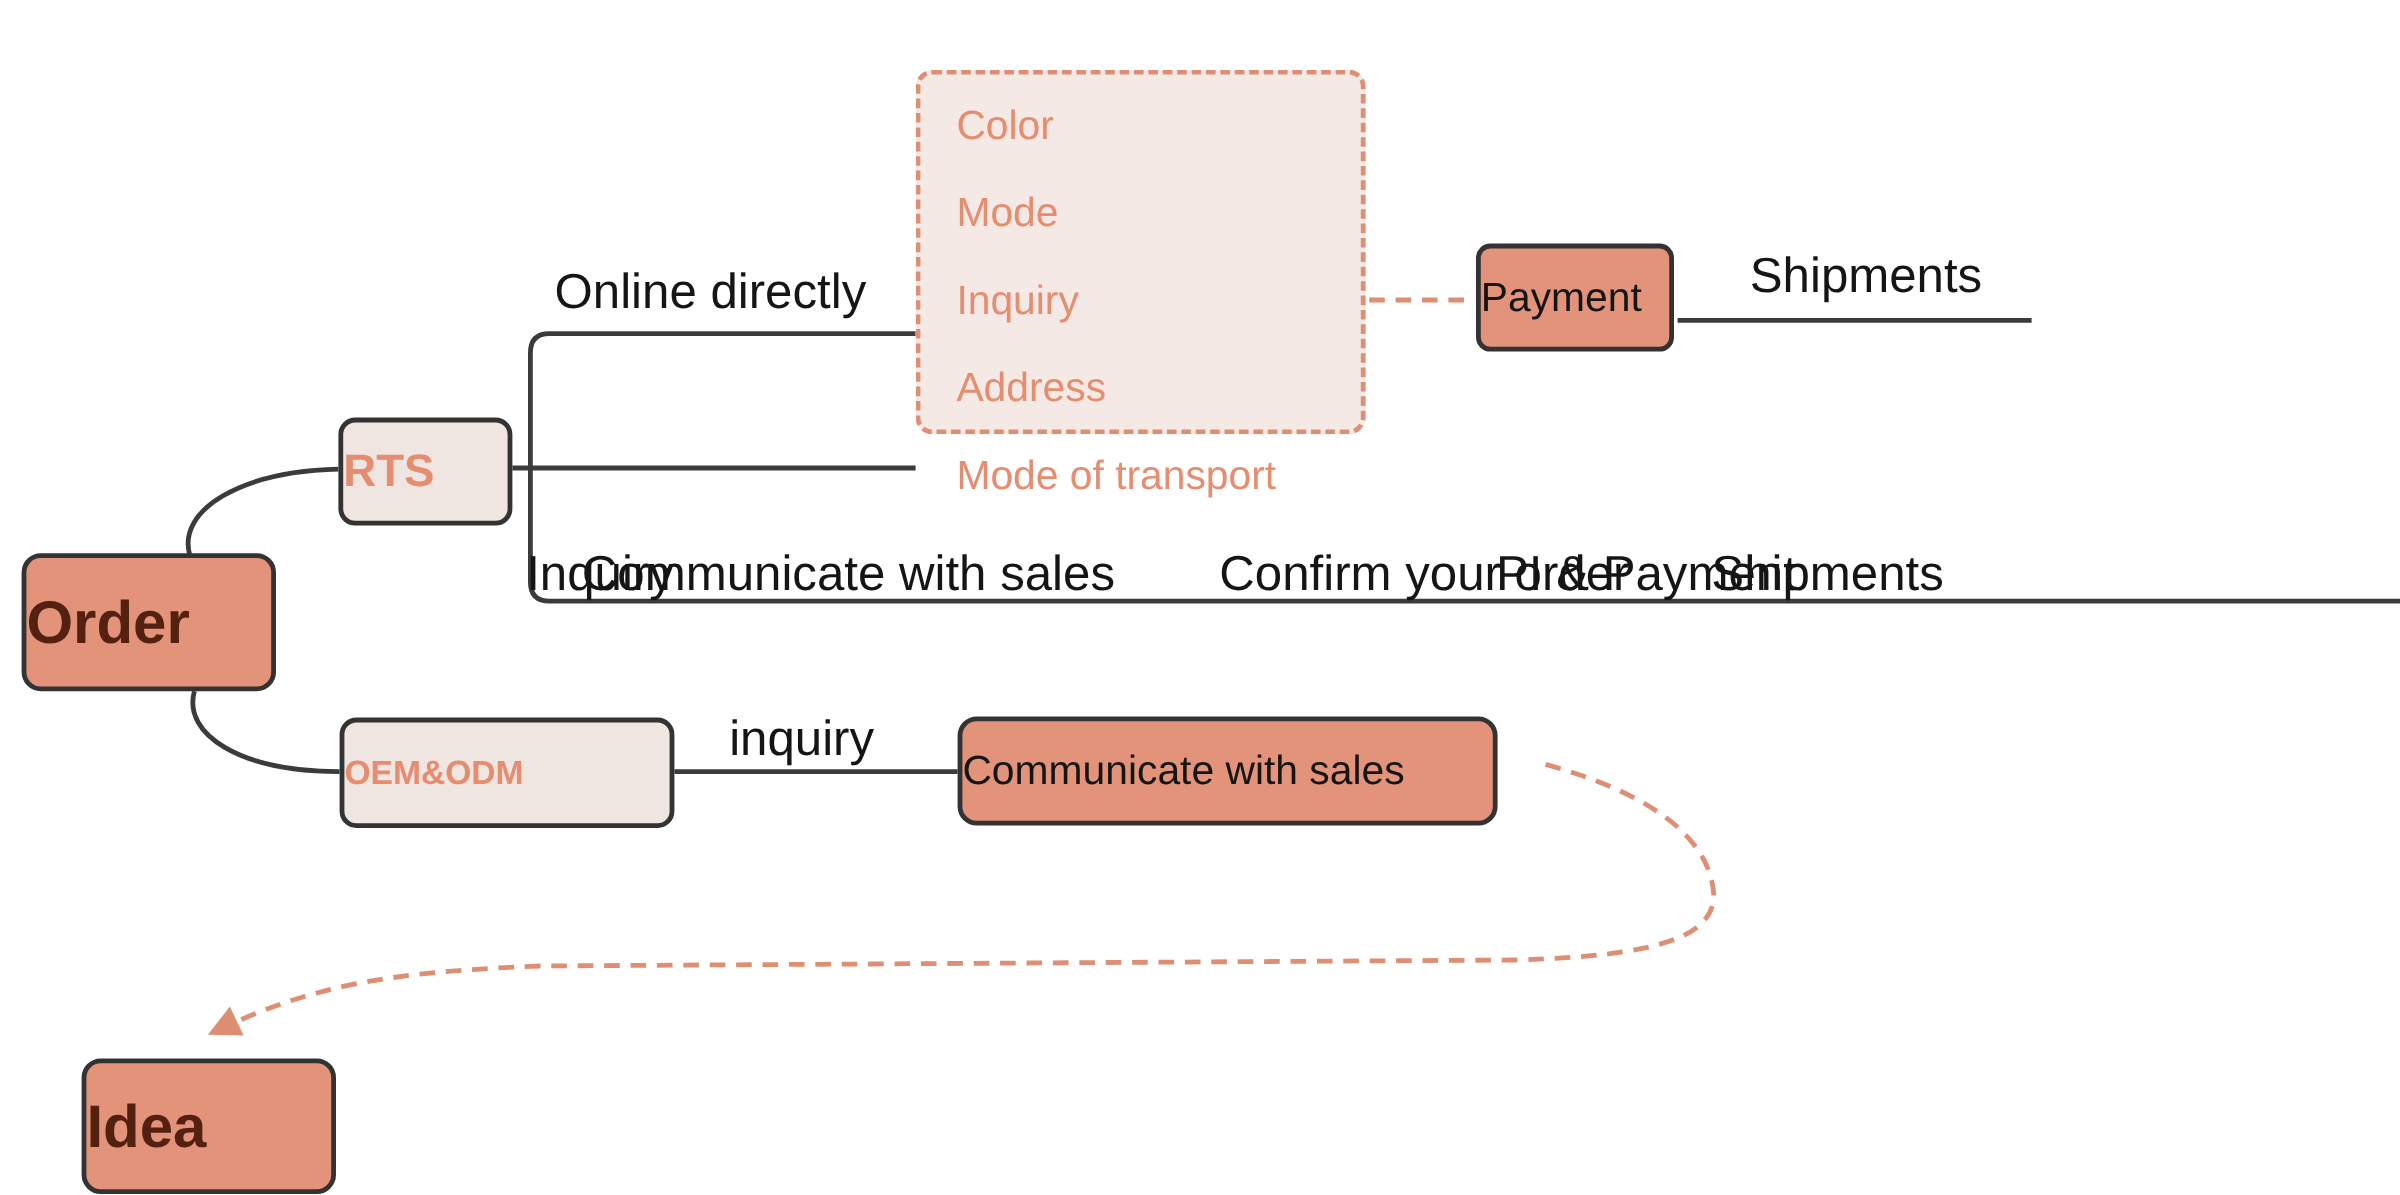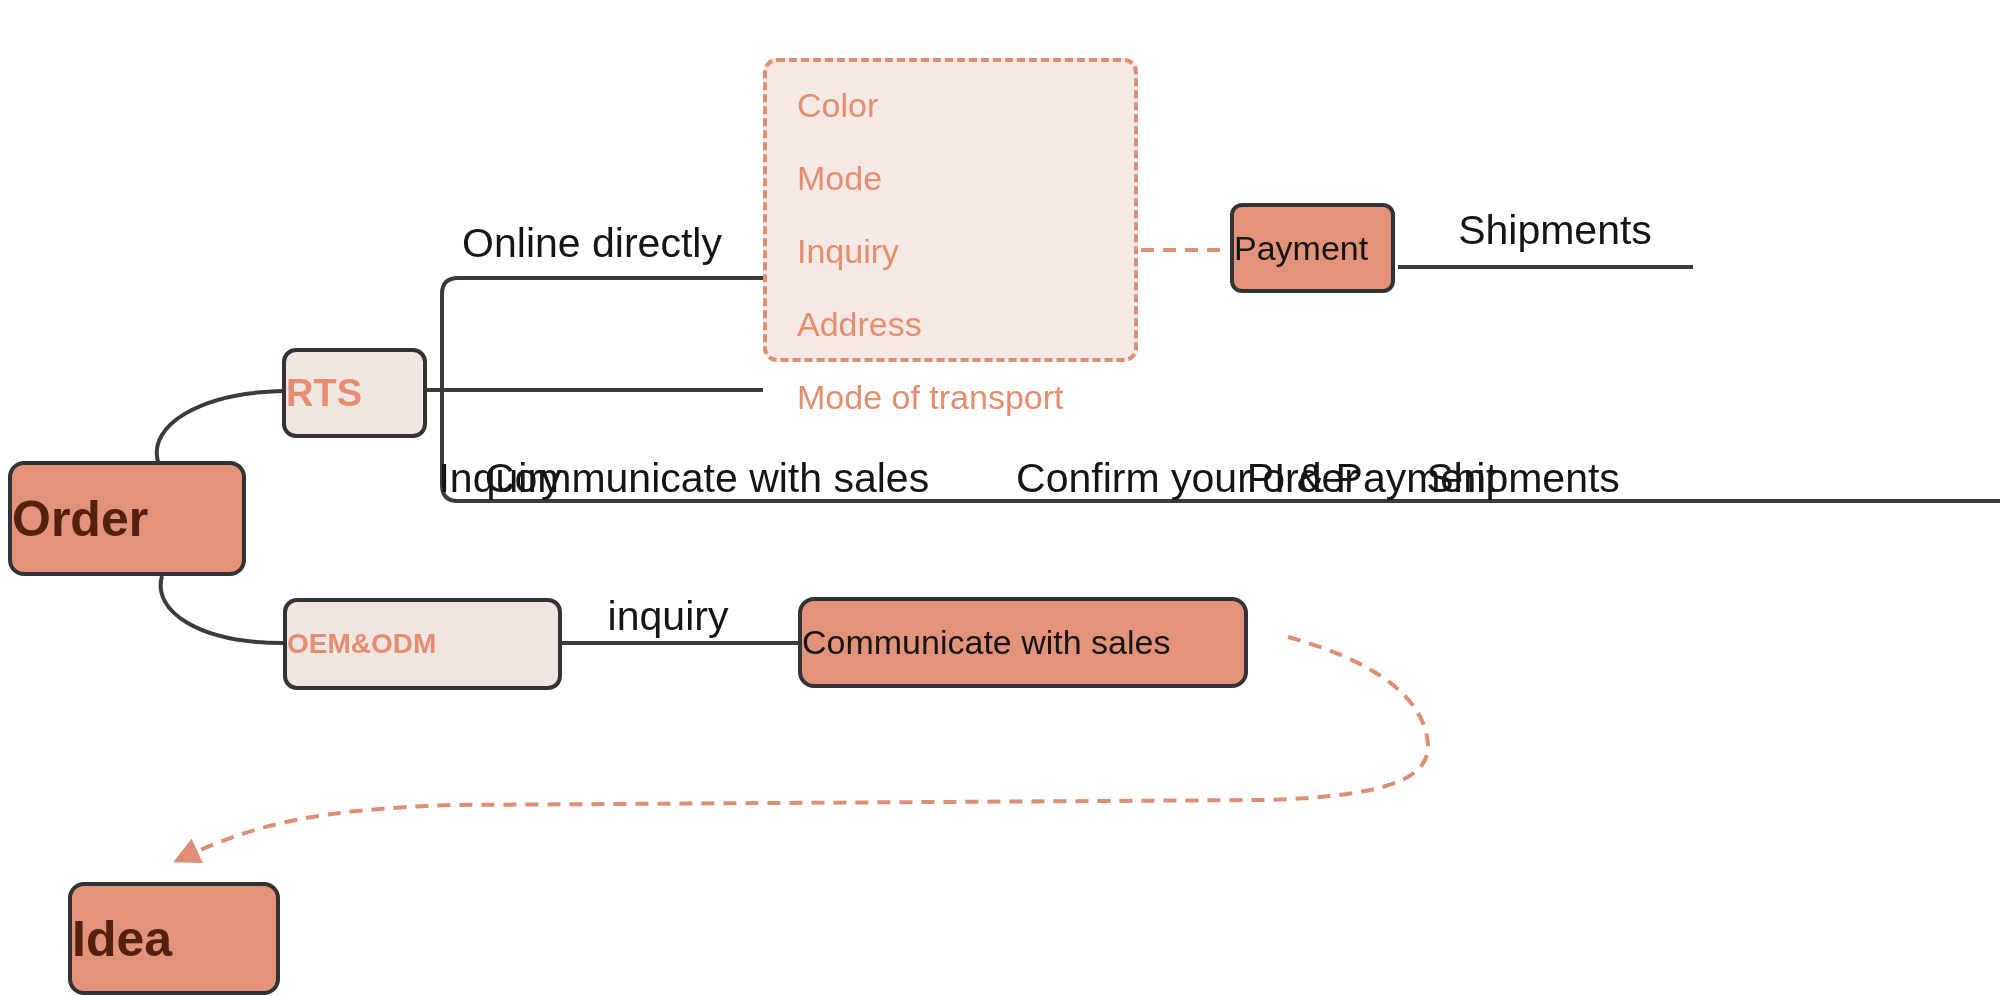--- a/index.html
+++ b/index.html
@@ -50,21 +50,21 @@
 
     <path class="edge" d="M 1398 267 L 1693 267"></path>
 
     <path class="edge" d="M 562 643 L 798 643"></path>
 
     <path class="edge-dashed" d="M 1141 250 L 1227 250"></path>
 
     <path class="edge-dashed" marker-end="url(#arrow)" d="M 1288 637 C 1372 660 1424 696 1428 744 C 1430 781 1380 797 1262 800 L 450 805 C 320 810 258 822 178 860"></path>
   </svg>
 
-  <div class="node node-salmon" style="left:8px;top:461px;width:238px;height:115px;border-radius:16px">
+  <div class="node node-salmon" style="left:18px;top:461px;width:212px;height:115px;border-radius:16px">
     <span class="txt-brown" style="font-size:50px">Order</span>
   </div>
 
   <div class="node node-light" style="left:282px;top:348px;width:145px;height:90px">
     <span class="txt-salmon" style="font-size:38px">RTS</span>
   </div>
 
   <div class="option-box">
     <span class="option-item" style="top:43px">Color</span>
     <span class="option-item" style="top:116px">Mode</span>

